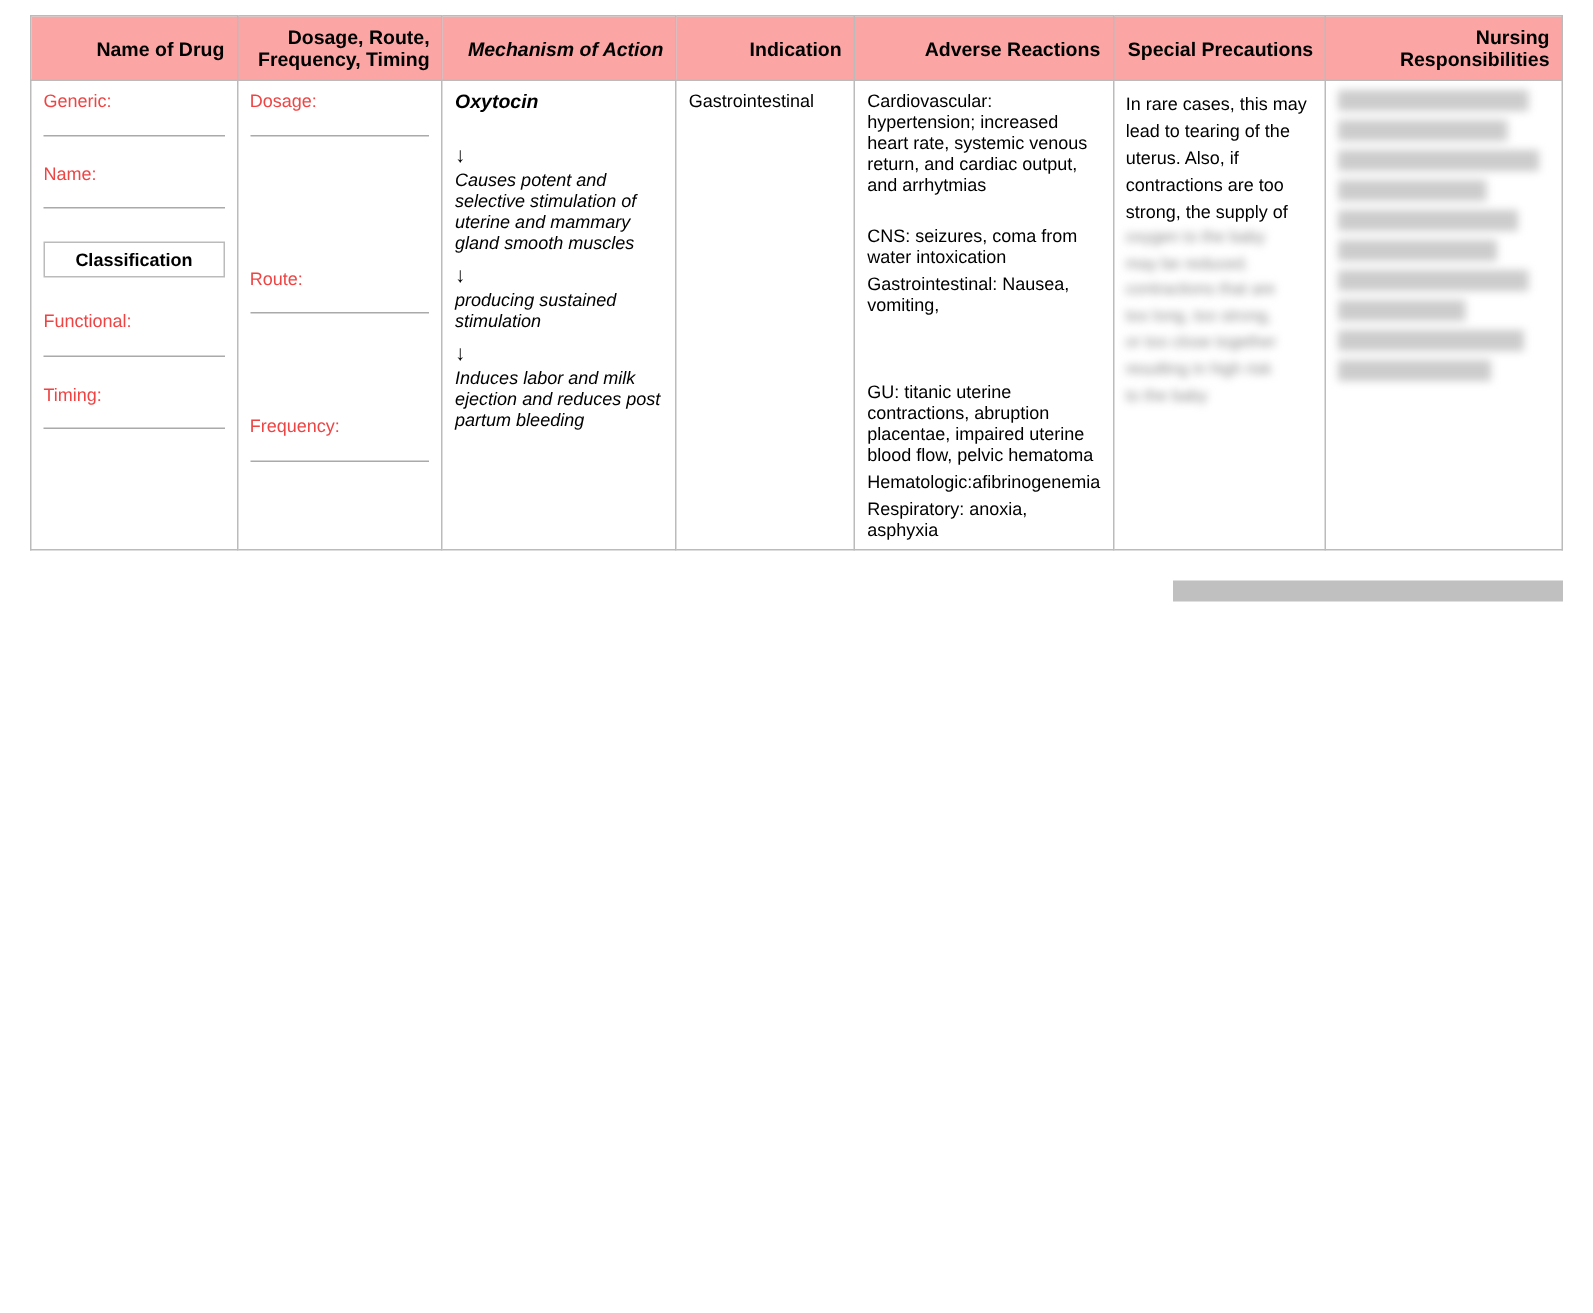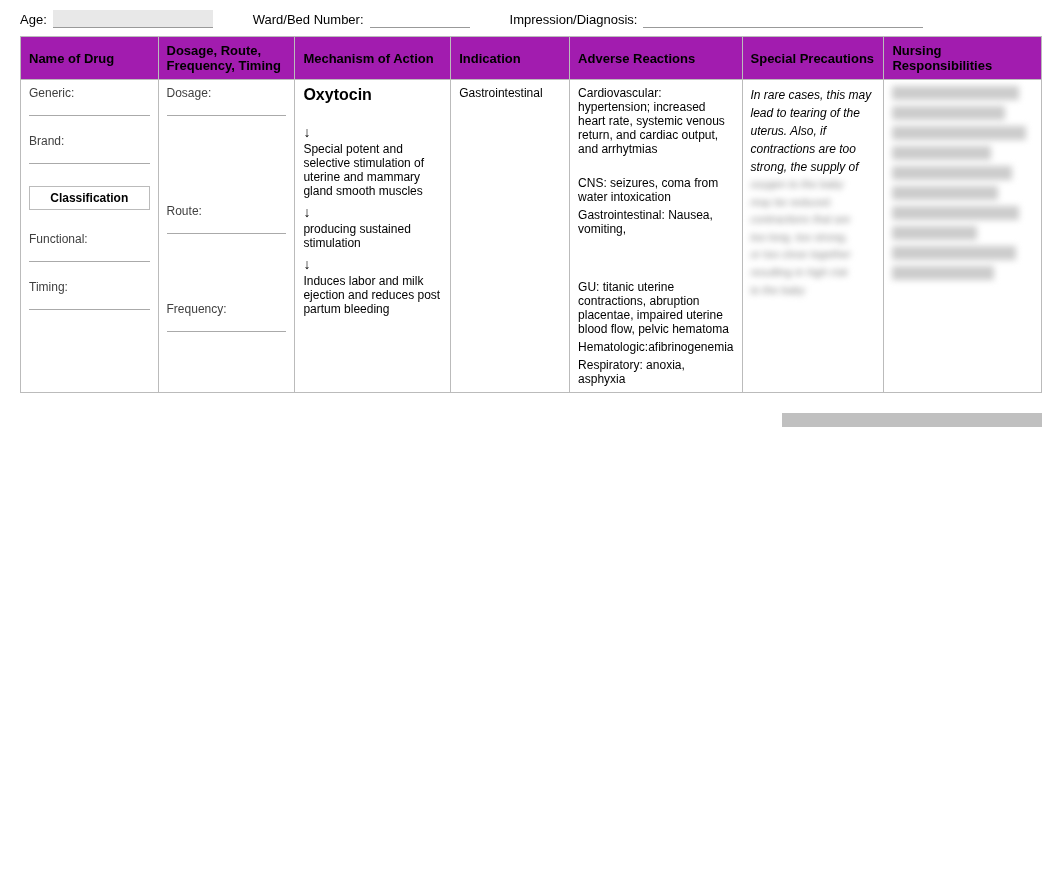--- a/index.html
+++ b/index.html
@@ -50,75 +50,74 @@
       border-collapse: collapse;
       border: 1px solid #bbb;
       font-size: 12px;
     }
     .drug-table th, .drug-table td {
       border: 1px solid #bbb;
       padding: 6px 8px;
       vertical-align: top;
     }
     .drug-table thead th {
-      background: #a21caf;
+      background: #fca5a5;
       font-weight: bold;
-      text-align: left;
+      text-align: right;
       vertical-align: middle;
       font-size: 13px;
     }
 
     
     .col-name { width: 140px; }
     .col-dosage { width: 140px; }
-    .col-moa { width: 160px; }
+    .col-moa { width: 160px; font-style: italic; }
     .col-indication { width: 120px; }
     .col-adverse { width: 165px; }
     .col-precautions { width: 145px; }
     .col-nursing { width: 160px; }
 
     
     .left-label {
       font-size: 12px;
-      color: #404040;
+      color: #ef4444;
     }
     .left-input {
       border: none;
       border-bottom: 1px solid #aaa;
       width: 100%;
       height: 16px;
       background: transparent;
       font-size: 11px;
     }
 
     
     .drug-name-bold {
       font-weight: bold;
-      font-size: 16px;
+      font-size: 13px;
       margin-bottom: 20px;
     }
     .arrow-down {
       font-size: 14px;
       display: block;
       margin: 2px 0;
     }
 
     
     .blurred {
       filter: blur(3px);
       color: #888;
       font-size: 11px;
       line-height: 1.6;
     }
 
     
     .precautions-text {
       font-size: 12px;
       line-height: 1.5;
-      font-style: italic;
     }
 
     
     .classification-cell {
       font-weight: 600;
       text-align: center;
       font-size: 12px;
     }
 
     
@@ -140,34 +139,20 @@
       display: flex;
       flex-direction: column;
       gap: 10px;
     }
   </style>
 </head>
 <body>
 
 <div class="page-wrapper">
 
-  <div class="top-bar">
-    <div class="top-bar-field">
-      <label>Age:</label>
-      <input class="top-bar-input" type="text" style="width: 160px; background: rgb(232, 232, 232);">
-    </div>
-    <div class="top-bar-field">
-      <label>Ward/Bed Number:</label>
-      <input class="top-bar-input" type="text" style="width: 100px; background: rgb(255, 255, 255);">
-    </div>
-    <div class="top-bar-field">
-      <label>Impression/Diagnosis:</label>
-      <input class="top-bar-input" type="text" style="width: 280px; background: rgb(255, 255, 255);">
-    </div>
-  </div>
 
   <table class="drug-table">
     <thead>
       <tr>
         <th class="col-name">
           <span>Name of Drug</span>
         </th>
         <th class="col-dosage">
           <span>Dosage, Route, Frequency, Timing</span>
         </th>
@@ -191,21 +176,21 @@
     <tbody>
       <tr>
 
         <td class="col-name">
           <div class="cell-row">
             <div class="cell-section">
               <div class="left-label">Generic:</div>
               <input class="left-input" type="text" style="">
             </div>
             <div class="cell-section">
-              <div class="left-label">Brand:</div>
+              <div class="left-label">Name:</div>
               <input class="left-input" type="text" style="">
             </div>
             <div class="cell-section classification-cell">
               <div style="border:1px solid #bbb; padding:4px 0; text-align:center; margin:4px 0;">
                 <span>Classification</span>
               </div>
             </div>
             <div class="cell-section">
               <div class="left-label">Functional:</div>
               <input class="left-input" type="text" style="">
@@ -232,21 +217,21 @@
             <div class="cell-section">
               <div class="left-label">Frequency:</div>
               <input class="left-input" type="text" style="width: 100%;">
             </div>
           </div>
         </td>
 
         <td class="col-moa">
           <div class="drug-name-bold">Oxytocin</div>
           <span class="arrow-down">↓</span>
-          <div style="margin-bottom:6px;">Special potent and selective stimulation of uterine and mammary gland smooth muscles</div>
+          <div style="margin-bottom:6px;">Causes potent and selective stimulation of uterine and mammary gland smooth muscles</div>
           <span class="arrow-down">↓</span>
           <div style="margin-bottom:6px;"> producing sustained stimulation</div>
           <span class="arrow-down">↓</span>
           <div>Induces labor and milk ejection and reduces post partum bleeding</div>
         </td>
 
         <td class="col-indication indication-cell">
           <div>Gastrointestinal</div>
         </td>
 

